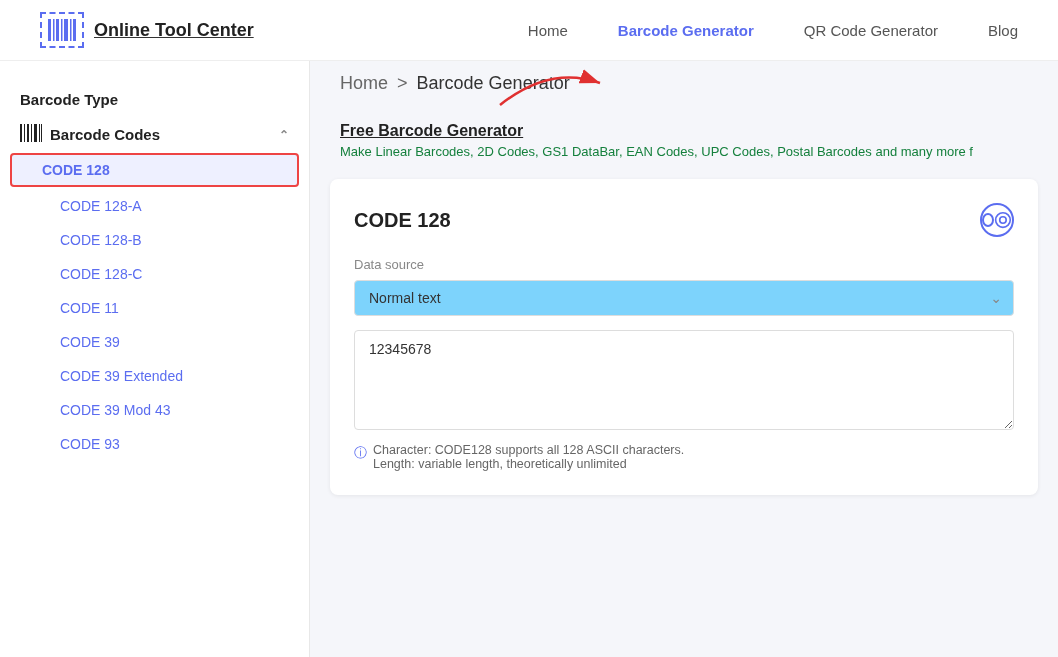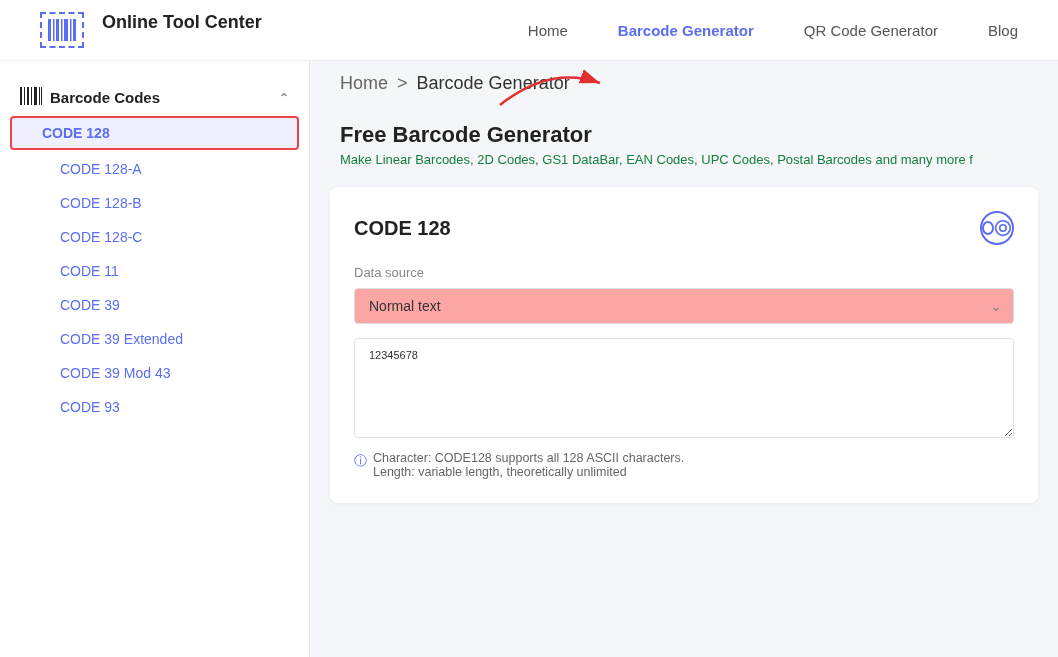--- a/index.html
+++ b/index.html
@@ -9,23 +9,24 @@
     .header {
       display: flex;
       align-items: center;
       padding: 12px 40px;
       border-bottom: 1px solid #eee;
       background: #fff;
       position: relative;
     }
     .logo-area {
       display: flex;
-      align-items: flex-start;
-      gap: 18px;
+      align-items: center;
+      gap: 10px;
       margin-right: auto;
+      text-decoration: underline;
     }
     .logo-icon {
       width: 44px;
       height: 36px;
       border: 2px dashed #5b6df0;
       display: flex;
       align-items: center;
       justify-content: center;
       font-size: 18px;
       color: #5b6df0;
@@ -123,24 +124,25 @@
     .breadcrumb a { color: #666; text-decoration: none; }
     .breadcrumb .separator { margin: 0 4px; }
     .breadcrumb .current { color: #333; }
 
     
     .page-header {
       padding: 16px 30px 10px;
       background: #f5f6fa;
     }
     .page-title {
-      font-size: 22px;
+      font-size: 16px;
       font-weight: 700;
       color: #222;
       margin-bottom: 4px;
+      text-decoration: underline;
     }
     .page-subtitle {
       font-size: 13px;
       color: #15803d;
     }
 
     
     .card {
       margin: 10px 20px;
       background: #fff;
@@ -189,40 +191,40 @@
       position: relative;
       margin-bottom: 14px;
     }
     .select-field {
       width: 100%;
       padding: 9px 14px;
       border: 1px solid #ddd;
       border-radius: 4px;
       font-size: 14px;
       color: #333;
-      background: #fca5a5;
+      background: #7dd3fc;
       appearance: none;
       cursor: pointer;
     }
     .select-arrow {
       position: absolute;
       right: 12px;
       top: 50%;
       transform: translateY(-50%);
       pointer-events: none;
       color: #888;
     }
 
     .textarea-field {
       width: 100%;
       min-height: 100px;
       padding: 10px 14px;
       border: 1px solid #ddd;
       border-radius: 4px;
-      font-size: 11px;
+      font-size: 14px;
       color: #333;
       resize: vertical;
       font-family: inherit;
     }
 
     .info-text {
       margin-top: 10px;
       font-size: 12.5px;
       color: #666;
       display: flex;
@@ -273,20 +275,23 @@
         </marker>
       </defs>
       <path d="M10,50 Q60,10 110,28" stroke="#e03030" stroke-width="2.5" fill="none" marker-end="url(#arrowhead)"></path>
     </svg>
   </div>
 </header>
 
 <div class="main-layout">
 
   <aside class="sidebar">
+    <div class="sidebar-section-title">
+      <span>Barcode Type</span>
+    </div>
 
     <div class="sidebar-section-title" style="padding-top:6px; padding-bottom:6px;">
       <div class="sidebar-title-left">
         <span class="barcode-svg">
           <svg width="22" height="18" viewBox="0 0 22 18" style="margin-right:8px;">
             <rect x="0" y="0" width="2" height="18" fill="#222"></rect>
             <rect x="4" y="0" width="1" height="18" fill="#222"></rect>
             <rect x="7" y="0" width="2" height="18" fill="#222"></rect>
             <rect x="11" y="0" width="1" height="18" fill="#222"></rect>
             <rect x="14" y="0" width="3" height="18" fill="#222"></rect>

